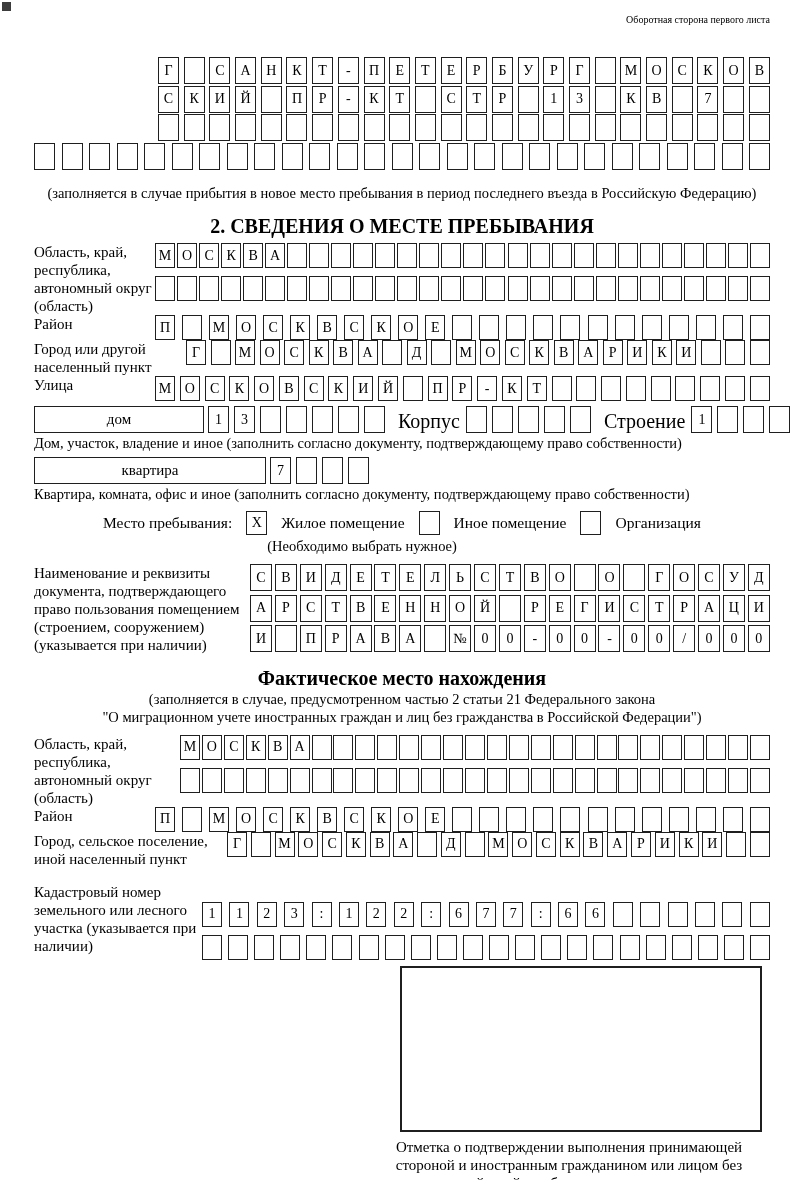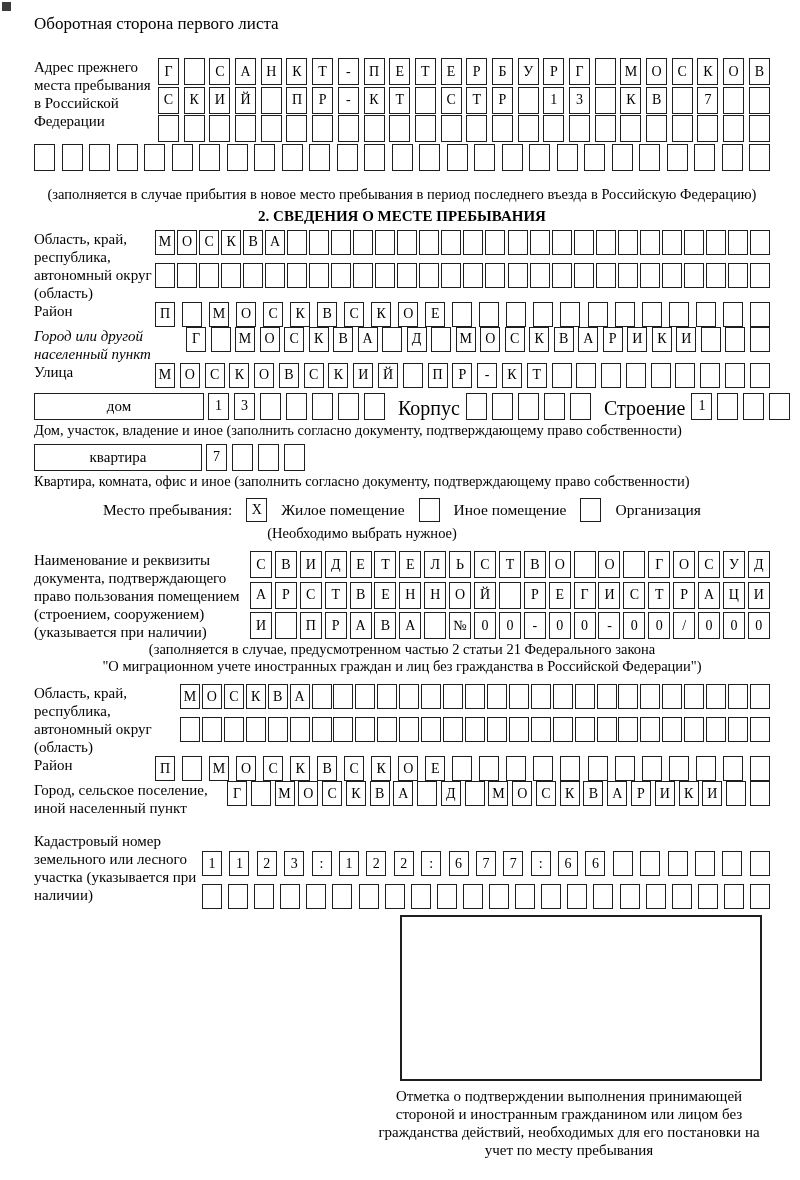--- a/index.html
+++ b/index.html
@@ -1,61 +1,61 @@
 <!DOCTYPE html>
 <html><head>
 <meta charset="utf-8">
 <style>
   html,body{margin:0;padding:0;background:#fff;}
   body{width:800px;height:1180px;position:relative;font-family:"Liberation Serif",serif;color:#000;}
   .page{box-sizing:border-box;width:800px;height:1180px;padding:14px 30px 0 34px;overflow:hidden;position:relative;}
   .corner{position:absolute;top:2px;left:2px;width:9px;height:9px;background:#3c3c3c;}
-  .header-note{text-align:left;font-size:17px;margin-bottom:24px;}
+  .header-note{text-align:right;font-size:10px;margin-bottom:32px;}
 
   .formrow{display:flex;align-items:flex-start;}
   .label{font-size:15px;line-height:1.2;flex:0 0 auto;}
   .lw124{width:124px;}
   .lw121{width:121px;}
   .lw146{width:146px;}
-  .lw152{width:152px;font-style:italic;}
+  .lw152{width:152px;}
   .lw168{width:168px;}
   .lw193{width:193px;}
   .lw216{width:216px;}
   .boxcol{margin-left:auto;display:flex;flex-direction:column;flex:0 0 auto;}
   .boxrow{display:flex;justify-content:space-between;}
   .cell{box-sizing:border-box;flex:0 0 auto;width:20px;height:25px;border:1.5px solid #1f1f1f;display:flex;
         align-items:center;justify-content:center;font-size:14px;background:#fff;}
   .gap8 .boxrow + .boxrow{margin-top:8px;}
 
   
   .topaddr .boxcol{width:612px;}
   .topaddr .boxrow + .boxrow{margin-top:1.5px;}
   .topaddr .cell, .full .cell, .cells-inline .cell{width:21px;height:27px;}
   .full{width:736px;margin-top:2px;}
 
   .note{font-size:14.5px;line-height:1.18;}
   .center{text-align:center;}
   .mt2{margin-top:2px;} .mt3{margin-top:15px;} .mt4{margin-top:4px;} .mt5{margin-top:9px;} .mt6{margin-top:6px;}
-  .sec-title{font-weight:bold;font-size:15px;text-align:center;margin-top:4px;line-height:1.25;}
+  .sec-title{font-weight:bold;font-size:20px;text-align:center;margin-top:12px;line-height:1.25;}
 
   .w-region2{width:615px;}
   .w-district{width:615px;}
   .w-city2{width:584px;}
   .w-street{width:615px;}
   .w-doc{width:520px;}
   .w-region3{width:590px;}
   .w-city3{width:543px;}
   .w-cad{width:568px;}
 
   .houserow{display:flex;align-items:flex-start;margin-top:5px;}
   .houserow > *{margin-right:4px;}
   .widebox{box-sizing:border-box;border:1.6px solid #1f1f1f;height:27px;display:flex;align-items:center;
            justify-content:center;font-size:15px;flex:0 0 auto;}
   .dombox{width:170px;}
-  .kvbox{width:168px;}
+  .kvbox{width:232px;}
   .cells-inline{display:flex;justify-content:flex-start;}
   .cells-inline .cell{margin-right:5px;}
   .inline-lbl{font-size:20px;margin:4px 6px 0 4px;flex:0 0 auto;}
 
   .stayrow{display:flex;align-items:center;margin-top:8px;font-size:15.5px;justify-content:center;}
   .cbx{box-sizing:border-box;width:21px;height:24px;border:1.6px solid #1f1f1f;display:flex;align-items:center;
        justify-content:center;font-size:14px;margin:0 14px 0 14px;flex:0 0 auto;}
   .stay-note{margin-top:3px;margin-right:80px;}
 
   .docrows .boxrow + .boxrow{margin-top:3.5px;}
@@ -68,21 +68,20 @@
 </style>
 </head>
 <body>
 
 <div class="page">
   <div class="corner"></div>
 
   <div class="header-note">Оборотная сторона первого листа</div>
 
   <div class="formrow topaddr">
-    <div class="label lw124">Адрес прежнего места пребывания в Российской Федерации</div>
     <div class="boxcol">
       <div class="boxrow">
           <span class="cell">Г</span>
           <span class="cell"></span>
           <span class="cell">С</span>
           <span class="cell">А</span>
           <span class="cell">Н</span>
           <span class="cell">К</span>
           <span class="cell">Т</span>
           <span class="cell">-</span>
@@ -471,20 +470,21 @@
           <span class="cell">0</span>
           <span class="cell">0</span>
           <span class="cell">/</span>
           <span class="cell">0</span>
           <span class="cell">0</span>
           <span class="cell">0</span>
         </div>
     </div>
   </div>
 
+  <div class="sec-title mt6">Фактическое место нахождения</div>
   <div class="note center">(заполняется в случае, предусмотренном частью 2 статьи 21 Федерального закона</div>
   <div class="note center">"О миграционном учете иностранных граждан и лиц без гражданства в Российской Федерации")</div>
 
   <div class="formrow mt5">
     <div class="label lw146">Область, край, республика, автономный округ (область)</div>
     <div class="boxcol gap8">
       <div class="boxrow w-region3">
           <span class="cell">М</span>
           <span class="cell">О</span>
           <span class="cell">С</span>

